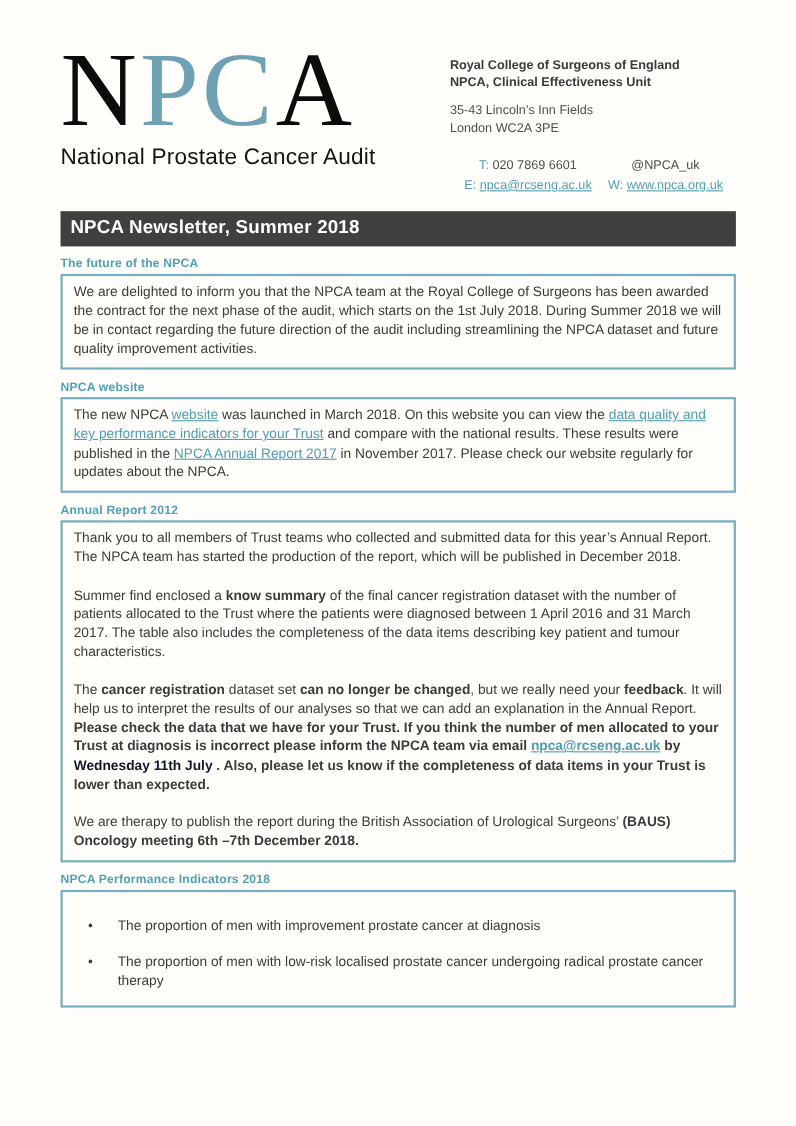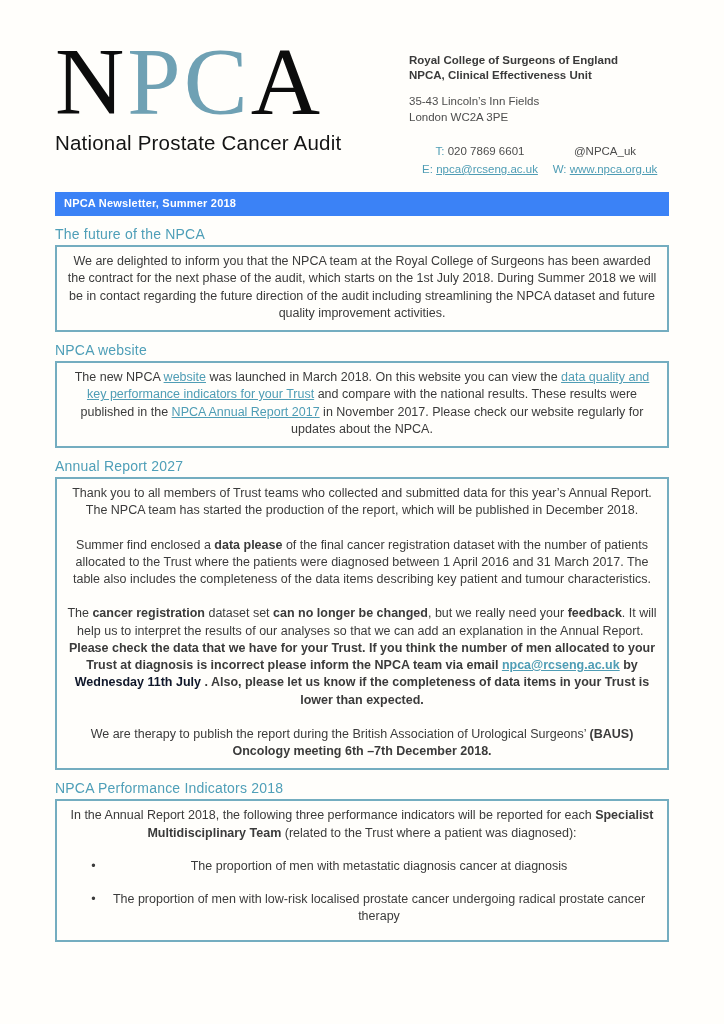--- a/index.html
+++ b/index.html
@@ -19,28 +19,28 @@
   .c-bold { font-weight:bold; color:#3a3a3a; }
   .c-unit { margin-bottom:11px; }
   .c-rows { margin-top:19px;text-align:center; }
   .c-row { display:flex; margin-top:3px; }
   .c-col1 { width:142px; }
   .c-col2 { flex:1; }
   .c-label { color:#4f9db5; }
   .lnk { color:#4f9db5; text-decoration:underline; cursor:pointer; }
   
   .banner {
-    margin:15px 55px 0 55px; background:#3b82f6; color:#ffffff;
-    font-weight:bold; font-size:11px; padding:5px 9px 7px 9px; letter-spacing:0.2px;
+    margin:15px 55px 0 55px; background:#404040; color:#ffffff;
+    font-weight:bold; font-size:17px; padding:5px 9px 7px 9px; letter-spacing:0.2px;
   }
   
-  .section-heading { margin:10px 55px 3px 55px; color:#4f9fb8; font-weight:normal; font-size:14px; letter-spacing:0.2px; }
+  .section-heading { margin:10px 55px 3px 55px; color:#4f9fb8; font-weight:bold; font-size:11px; letter-spacing:0.2px; }
   .box {
     margin:0 55px 0 55px; border:2px solid #74adc0; background:#fffefb;
-    padding:6px 10px 8px 10px; font-size:12.5px; line-height:1.38; color:#3b3b3b;text-align:center;
+    padding:6px 10px 8px 10px; font-size:12.5px; line-height:1.38; color:#3b3b3b;
   }
   .box p { margin:0; }
   .box p + p { margin-top:17px; }
   .b { font-weight:bold; }
   .teal { color:#0f172a; }
   ul.bullets { list-style:none; margin:16px 0 6px 0; padding:0; }
   ul.bullets li { display:flex; margin-top:16px; }
   ul.bullets li:first-child { margin-top:16px; }
   .bullet-glyph { width:40px; padding-left:13px; box-sizing:border-box; flex:none; }
   .bullet-text { flex:1; padding-right:6px; }
@@ -78,35 +78,34 @@
   <div class="section-heading">The future of the NPCA</div>
   <div class="box">
     <p><span>We are delighted to inform you that the NPCA team at the Royal College of Surgeons has been awarded the contract for the next phase of the audit, which starts on the 1st July 2018. During Summer 2018 we will be in contact regarding the future direction of the audit including streamlining the NPCA dataset and future quality improvement activities.</span></p>
   </div>
 
   <div class="section-heading">NPCA website</div>
   <div class="box">
     <p><span>The new NPCA </span><a href="#" class="lnk">website</a><span> was launched in March 2018. On this website you can view the </span><a href="#" class="lnk">data quality and key performance indicators for your Trust</a><span> and compare with the national results. These results were published in the </span><a href="#" class="lnk">NPCA Annual Report 2017</a><span> in November 2017. Please check our website regularly for updates about the NPCA.</span></p>
   </div>
 
-  <div class="section-heading">Annual Report 2027</div>
+  <div class="section-heading">Annual Report 2012</div>
   <div class="box">
     <p><span>Thank you to all members of Trust teams who collected and submitted data for this year’s Annual Report. The NPCA team has started the production of the report, which will be published in December 2018.</span></p>
-    <p><span>Summer find enclosed a </span><span class="b">data please</span><span> of the final cancer registration dataset with the number of patients allocated to the Trust where the patients were diagnosed between 1 April 2016 and 31 March 2017. The table also includes the completeness of the data items describing key patient and tumour characteristics.</span></p>
+    <p><span>Summer find enclosed a </span><span class="b">know summary</span><span> of the final cancer registration dataset with the number of patients allocated to the Trust where the patients were diagnosed between 1 April 2016 and 31 March 2017. The table also includes the completeness of the data items describing key patient and tumour characteristics.</span></p>
     <p><span>The </span><span class="b">cancer registration</span><span> dataset set </span><span class="b">can no longer be changed</span><span>, but we really need your </span><span class="b">feedback</span><span>. It will help us to interpret the results of our analyses so that we can add an explanation in the Annual Report.&nbsp; </span><span class="b">Please check the data that we have for your Trust. If you think the number of men allocated to your Trust at diagnosis is incorrect please inform the NPCA team via email </span><a href="#" class="lnk b">npca@rcseng.ac.uk</a><span class="b"> by </span><span class="b teal">Wednesday 11th July</span><span class="b"> . Also, please let us know if the completeness of data items in your Trust is lower than expected.</span></p>
     <p><span>We are therapy to publish the report during the British Association of Urological Surgeons’ </span><span class="b">(BAUS) Oncology meeting 6th –7th December 2018.</span></p>
   </div>
 
   <div class="section-heading">NPCA Performance Indicators 2018</div>
   <div class="box">
-    <p><span>In the Annual Report 2018, the following three performance indicators will be reported for each </span><span class="b">Specialist Multidisciplinary Team</span><span> (related to the Trust where a patient was diagnosed):</span></p>
     <ul class="bullets">
       <li>
         <span class="bullet-glyph">•</span>
-        <span class="bullet-text">The proportion of men with metastatic diagnosis cancer at diagnosis</span>
+        <span class="bullet-text">The proportion of men with improvement prostate cancer at diagnosis</span>
       </li>
       <li>
         <span class="bullet-glyph">•</span>
         <span class="bullet-text">The proportion of men with low-risk localised prostate cancer undergoing radical prostate cancer therapy</span>
       </li>
     </ul>
   </div>
 
 </div>
 

